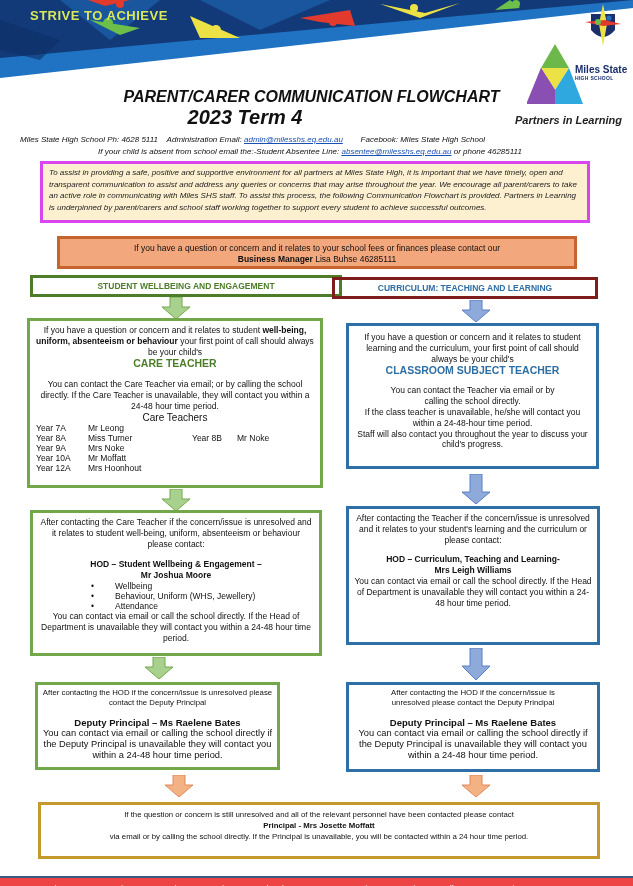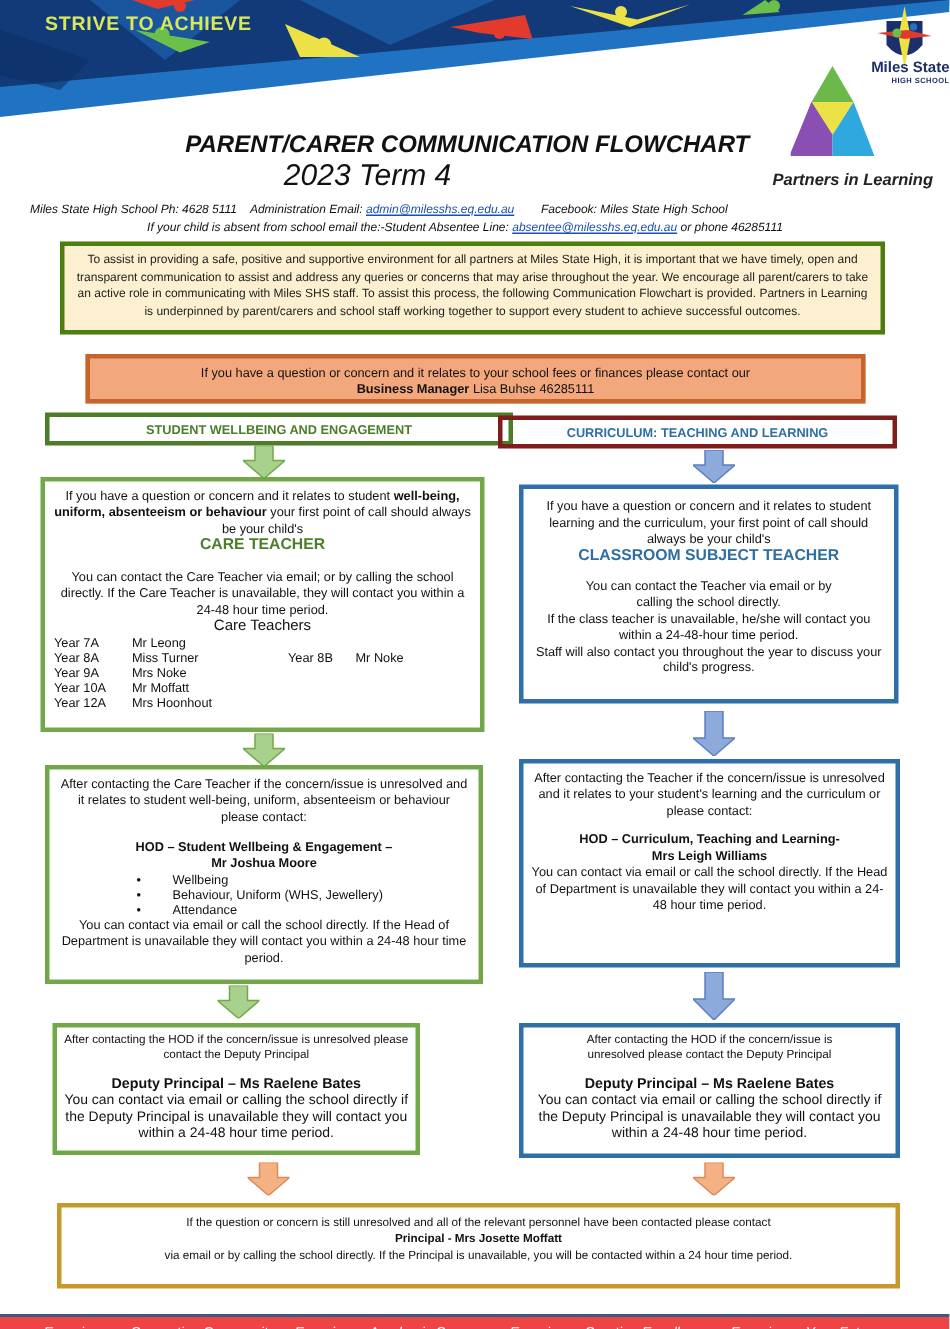--- a/index.html
+++ b/index.html
@@ -6,39 +6,39 @@
   body { width:633px; height:886px; position:relative; background:#ffffff; overflow:hidden;
          font-family:"Liberation Sans", sans-serif; color:#111; }
   .abs { position:absolute; }
 
   
   .banner { left:0; top:0; width:633px; height:90px; }
   .strive { left:30px; top:8px; font-size:13px; font-weight:bold; color:#d8e85a; letter-spacing:0.5px; }
 
   
   .logo-shield { left:585px; top:4px; width:36px; height:42px; }
-  .logo-text { left:575px; top:40px; width:58px; text-align:right; }
+  .logo-text { left:575px; top:64px; width:58px; text-align:left; }
   .logo-text .l1 { font-size:10px; font-weight:bold; color:#1b2f6b; display:block; line-height:11px; }
   .logo-text .l2 { font-size:5px; font-weight:bold; color:#1b2f6b; display:block; letter-spacing:0.3px; }
   .pyramid { left:527px; top:44px; width:56px; height:60px; }
   .partners { left:515px; top:114px; font-size:11px; font-style:italic; font-weight:bold; color:#222; }
 
   
   .title1 { left:0; width:633px; top:88px; text-align:center; font-size:16px; font-weight:bold; font-style:italic; color:#111; padding-left:0; }
   .title1 span { display:inline-block; margin-left:-10px; }
-  .title2 { left:0; width:500px; top:106px; text-align:center; font-size:20px; font-weight:normal; font-style:italic; }
+  .title2 { left:0; width:500px; top:106px; text-align:center; font-size:20px; font-weight:bold; font-style:italic; }
   .title2 span { display:inline-block; margin-left:-10px; }
 
   .contact1 { left:20px; top:135px; width:580px; font-size:8px; font-style:italic; color:#111; }
   .contact2 { left:20px; top:147px; width:580px; font-size:8px; font-style:italic; color:#111; text-align:center; }
   .contact1 a, .contact2 a { color:#1a4fb3; text-decoration:underline; }
 
   
-  .intro { left:40px; top:161px; width:550px; height:62px; background:#fdf0d0; border:3px solid #4d7c0f;
-           font-size:8px; text-align:center; line-height:11.5px; padding:3px 6px; box-sizing:border-box; color:#222; }
+  .intro { left:40px; top:161px; width:550px; height:62px; background:#fdf0d0; border:3px solid #d946ef;
+           font-size:8px; text-align:left; line-height:11.5px; padding:3px 6px; box-sizing:border-box; color:#222;font-style:italic; }
 
   .finance { left:57px; top:236px; width:520px; height:33px; background:#f2a77d; border:3px solid #c7642e;
              font-size:8.5px; text-align:center; box-sizing:border-box; padding-top:4px; line-height:11px; }
 
   
   .hdr { height:22px; box-sizing:border-box; text-align:center; font-size:8.5px; font-weight:bold; line-height:16px; }
   .hdr-green { left:30px; top:275px; width:312px; border:3px solid #4e7d2a; color:#4e7d2a; }
   .hdr-blue { left:332px; top:277px; width:266px; border:3px solid #7f1d1d; color:#2f6ea3; }
 
   

